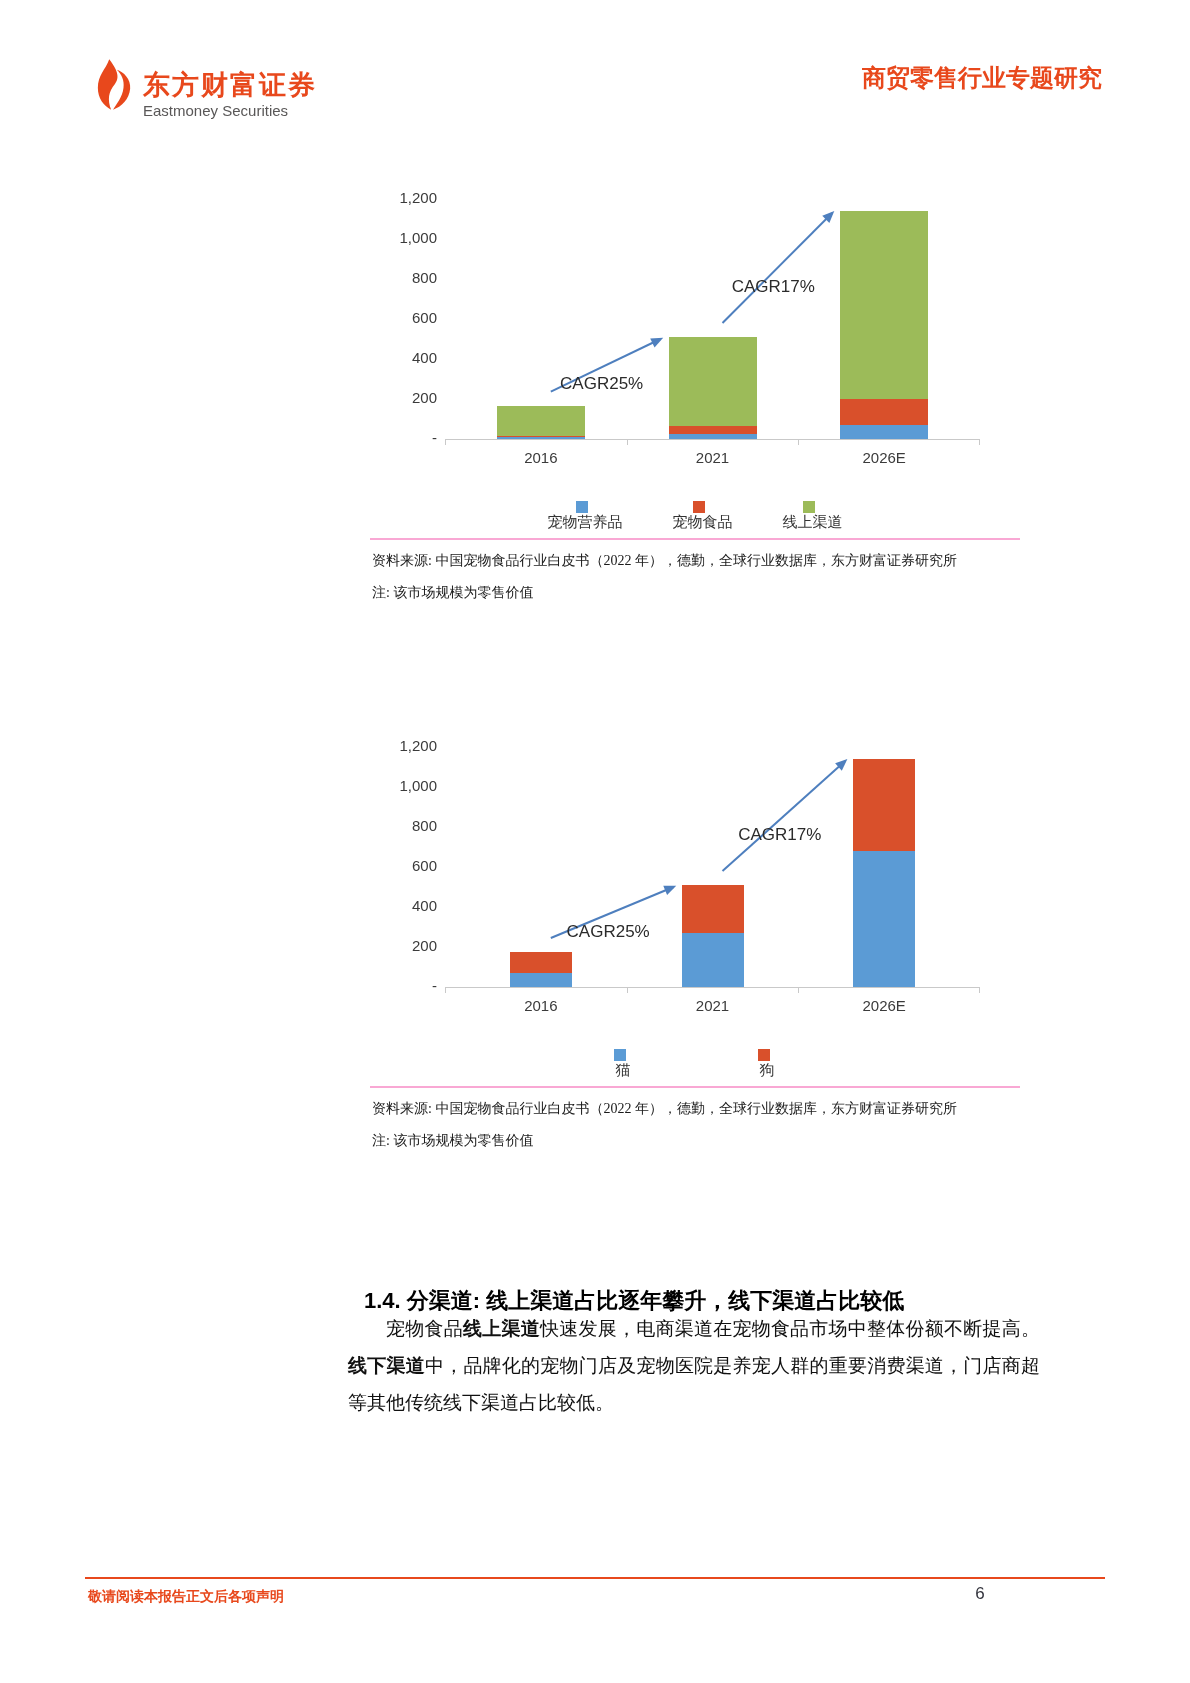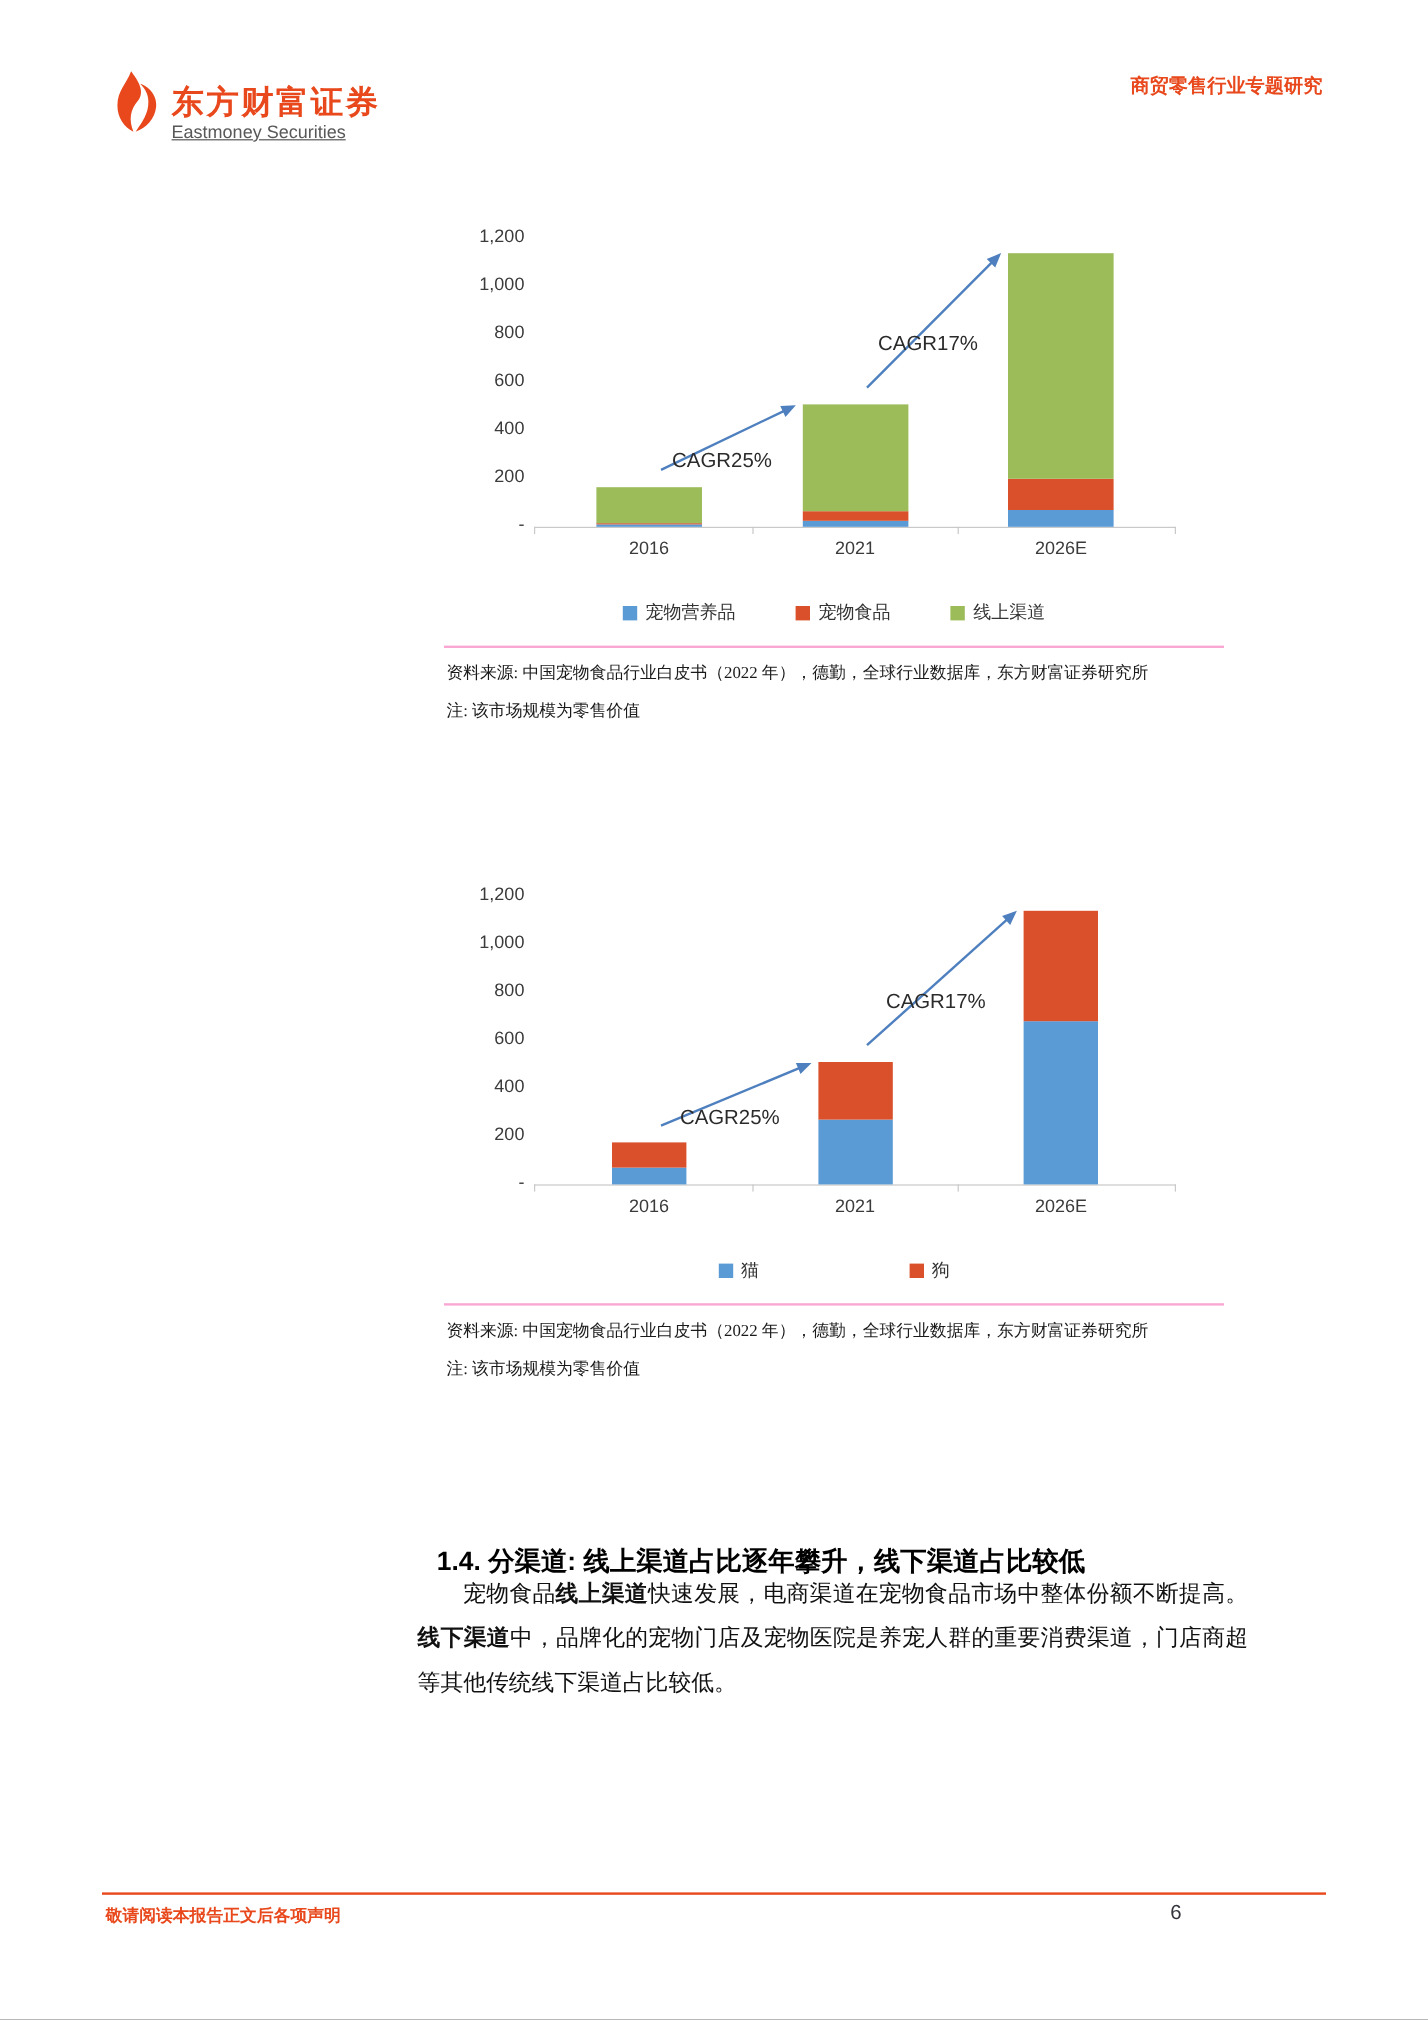--- a/index.html
+++ b/index.html
@@ -3,37 +3,37 @@
 <meta charset="utf-8">
 <style>
   html,body{margin:0;padding:0;background:#888;}
   .page{position:relative;width:1190px;height:1683px;background:#fff;margin:0 auto;
         font-family:"Liberation Sans",sans-serif;overflow:hidden;}
 
   
   .logo{position:absolute;left:95px;top:50px;display:flex;align-items:center;}
   .logo svg{width:38px;height:54px;margin-right:10px;}
   .logo-cn{font-size:27px;font-weight:bold;color:#e8481c;letter-spacing:2px;line-height:30px;margin-top:20px;}
-  .logo-en{font-size:15px;color:#595757;line-height:18px;margin-top:2px;text-decoration:underline;}
-  .report-type{position:absolute;right:88px;top:62px;font-size:16px;font-weight:bold;color:#e8481c;}
+  .logo-en{font-size:15px;color:#595757;line-height:18px;margin-top:2px;}
+  .report-type{position:absolute;right:88px;top:62px;font-size:24px;font-weight:bold;color:#e8481c;}
 
   
   .figure{position:absolute;left:370px;width:650px;}
   .fig-title{font-size:17px;font-weight:bold;color:#111;padding:0 0 7px 8px;
              border-bottom:2px solid #1a1a1a;}
   .chart{position:relative;margin-top:4px;height:392px;}
   .ytick{position:absolute;left:0;text-align:right;font-size:15px;color:#3b3b3b;line-height:18px;}
   .axis{position:absolute;height:0;border-top:1px solid #c9c9c9;}
   .tick{position:absolute;width:1px;height:6px;background:#c9c9c9;}
   .seg{position:absolute;}
   .xlabel{position:absolute;text-align:center;font-size:15px;color:#3b3b3b;}
   .arrows{position:absolute;left:0;top:0;pointer-events:none;}
   .cagr-text{font-size:17px;fill:#2b2b2b;font-family:"Liberation Sans",sans-serif;}
   .legend{position:absolute;left:0;width:100%;display:flex;justify-content:center;align-items:center;}
-  .litem{display:inline-flex;align-items:center;}
+  .litem{display:inline-flex;align-items:center;flex-direction:column;}
   .lsq{width:12px;height:12px;display:inline-block;margin-right:7px;}
   .llb{font-size:15px;color:#333;}
   .src-box{border-top:2px solid #f9a8d4;margin-top:2px;padding:12px 0 0 2px;
            font-family:"Liberation Serif",serif;font-size:14px;color:#1a1a1a;}
   .src-note{margin-top:14px;}
 
   
   .sec-heading{position:absolute;left:348px;top:1268px;width:720px;
                font-size:22px;font-weight:bold;color:#000;margin-left:16px;}
   .body-par{position:absolute;left:348px;top:1310px;width:692px;margin:0;

